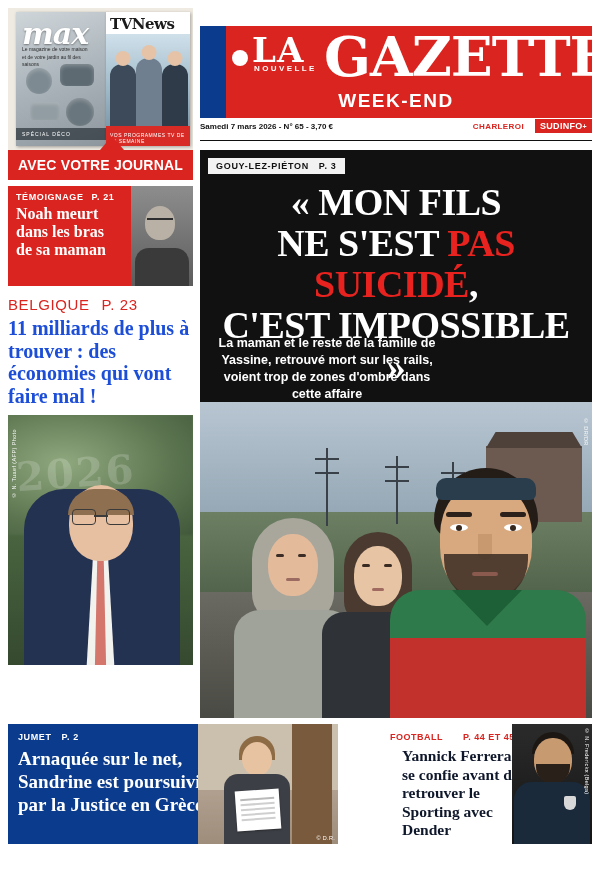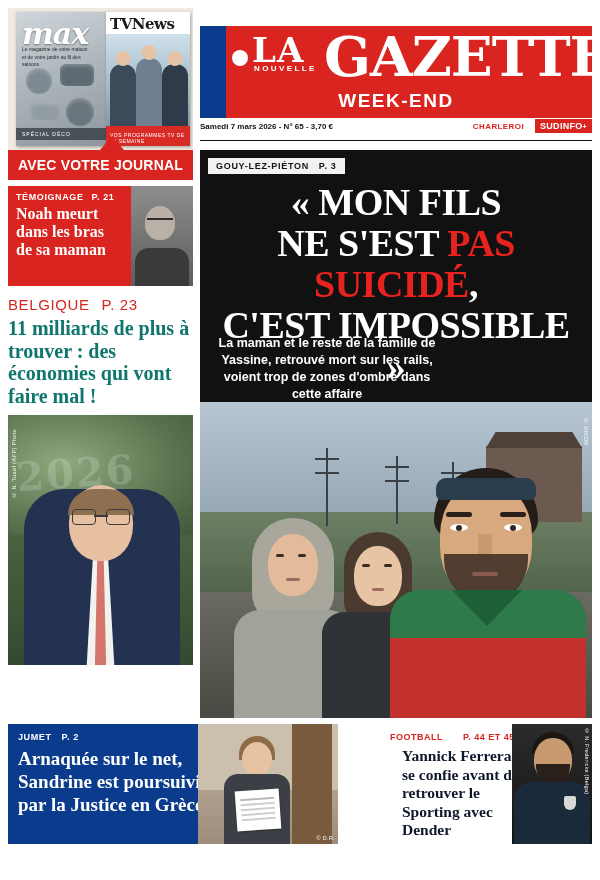--- a/index.html
+++ b/index.html
@@ -249,21 +249,21 @@
     font-weight: normal;
     letter-spacing: .6px;
   }
   .belgique .kicker .pg { margin-left: 12px; }
   .belgique h2 {
     margin: 4px 0 0 0;
     font-family: "Liberation Serif", serif;
     font-weight: bold;
     font-size: 20px;
     line-height: 1.13;
-    color: #0f766e;
+    color: #1d4ed8;
   }
   .belgique-photo {
     position: relative;
     margin-top: 8px;
     width: 185px;
     height: 250px;
     background: linear-gradient(180deg,#5f7a53 0%, #46603d 55%, #35492f 100%);
     overflow: hidden;
   }
   .bp-bg-blur {

